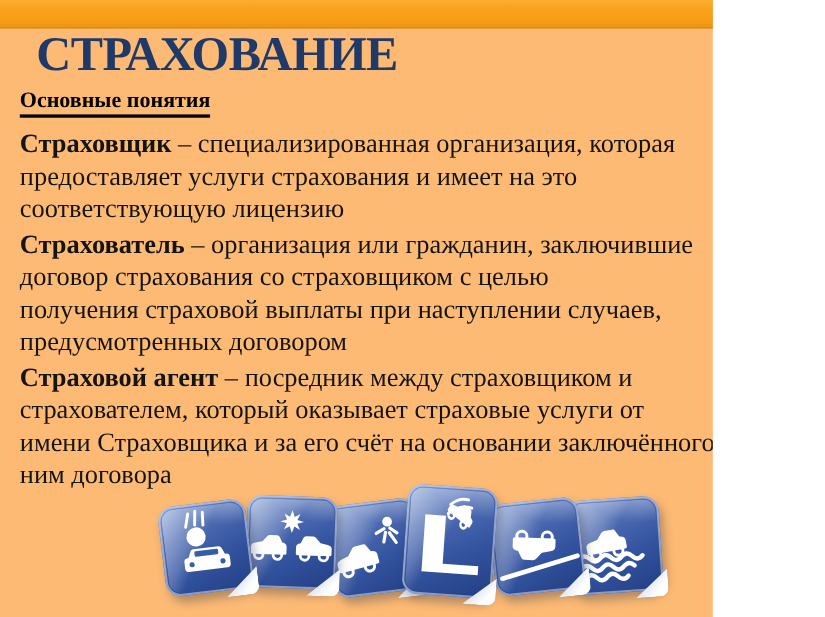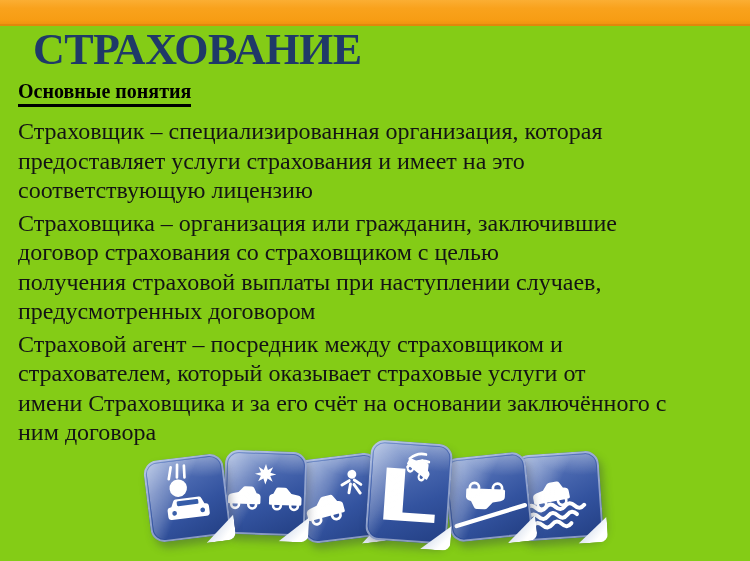--- a/index.html
+++ b/index.html
@@ -5,21 +5,21 @@
   :root{
     --accent-orange:#F9A21C;
     --orange-border:#E0880B;
     --title-navy:#1F3968;
     --text:#141414;
     --tile-blue:#2F4E97;
   }
   *{margin:0;padding:0;box-sizing:border-box;}
   html,body{width:750px;height:561px;background:#fff;overflow:hidden;}
   body{font-family:"Liberation Serif","DejaVu Serif",serif;color:var(--text);}
-  .slide{position:relative;width:750px;height:561px;background:#84cc16;overflow:hidden;}
+  .slide{position:relative;width:648px;height:561px;background:#fdba74;overflow:hidden;}
 
   .top-bar{
     position:absolute;left:0;top:0;width:750px;height:26px;
     background:linear-gradient(180deg,#FBAE33 0%,var(--accent-orange) 35%,#F79D14 82%,#F09410 100%);
     border-bottom:2px solid var(--orange-border);
   }
 
   .slide-title{
     position:absolute;left:33px;top:24px;
     font-size:44px;font-weight:bold;letter-spacing:-0.5px;
@@ -28,21 +28,21 @@
 
   .section-heading{
     position:absolute;left:18px;top:80px;
     font-size:20px;font-weight:bold;color:#000;
     border-bottom:3px solid #000;padding-bottom:1px;display:inline-block;
     white-space:nowrap;
   }
 
   .definitions{position:absolute;left:18px;top:117px;width:724px;}
   .def{font-size:24px;line-height:29.5px;margin:0 0 3px 0;}
-  .def .term{font-weight:normal;}
+  .def .term{font-weight:bold;}
   .def .body{white-space:pre-line;font-family:Liberation Serif, serif;}
 
   .icon-strip{position:absolute;left:0;top:0;width:750px;height:561px;pointer-events:none;}
   .tile{
     position:absolute;border-radius:14px;
     background:linear-gradient(155deg,#7E9AD1 0%,#4E6CB3 30%,#33539F 62%,#223E82 100%);
     box-shadow:inset 0 0 0 2px rgba(255,255,255,.45), 3px 6px 9px rgba(40,50,70,.35);
   }
   .tile::after{ 
     content:"";position:absolute;inset:3px;border-radius:11px;
@@ -72,21 +72,21 @@
   <div class="top-bar"></div>
 
   <div class="slide-title">СТРАХОВАНИЕ</div>
 
   <div class="section-heading">Основные понятия</div>
 
   <div class="definitions">
     <p class="def"><b class="term">Страховщик</b> <span class="body">– специализированная организация, которая
 предоставляет услуги страхования и имеет на это
 соответствующую лицензию</span></p>
-    <p class="def"><b class="term">Страховщика</b> <span class="body">– организация или гражданин, заключившие
+    <p class="def"><b class="term">Страхователь</b> <span class="body">– организация или гражданин, заключившие
 договор страхования со страховщиком с целью
 получения страховой выплаты при наступлении случаев,
 предусмотренных договором</span></p>
     <p class="def"><b class="term">Страховой агент</b> <span class="body">– посредник между страховщиком и
 страхователем, который оказывает страховые услуги от
 имени Страховщика и за его счёт на основании заключённого с
 ним договора</span></p>
   </div>
 
   <div class="icon-strip">

